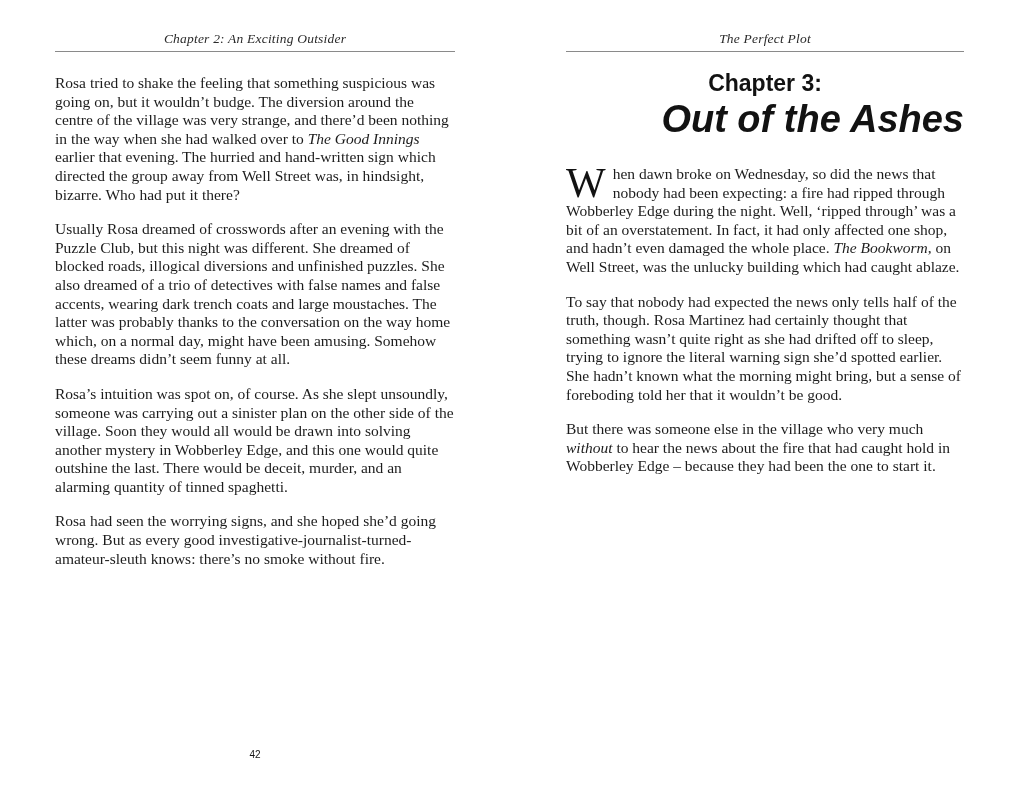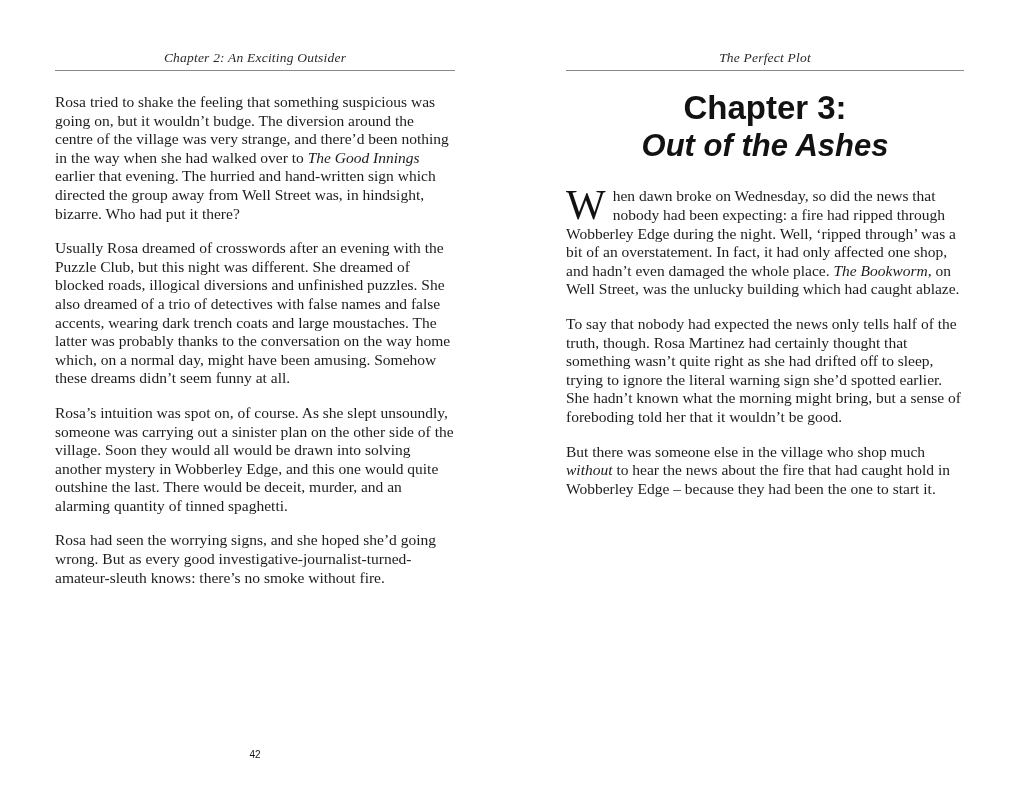--- a/index.html
+++ b/index.html
@@ -21,51 +21,51 @@
   }
   .page {
     position: absolute;
     top: 0;
     height: 798px;
   }
   .page.left  { left: 55px;  width: 400px; }
   .page.right { left: 566px; width: 398px; }
 
   .page-header {
-    padding-top: 48px;
+    padding-top: 29px;
     text-align: center;
   }
   .rh-text {
     font-style: italic;
     font-size: 13.5px;
     color: #2a2a2a;
     letter-spacing: 0.2px;
   }
   .rule {
     height: 1px;
     background: #8a8a8a;
     margin-top: 4px;
   }
 
   .chapter-label {
     font-family: "Liberation Sans", sans-serif;
     font-weight: 700;
-    font-size: 33px;
+    font-size: 23px;
     line-height: 1.1;
     text-align: center;
     color: #121212;
     margin: 19px 0 0 0;
   }
   .chapter-title {
     font-family: "Liberation Sans", sans-serif;
     font-weight: 700;
     font-style: italic;
-    font-size: 31px;
+    font-size: 38px;
     line-height: 1.1;
-    text-align: center;
+    text-align: right;
     color: #121212;
     margin: 3px 0 10px 0;
   }
 
   .body-text {
     margin-top: 22px;
     font-size: 15.5px;
     line-height: 18.6px;
     text-align: left;
   }
@@ -120,17 +120,17 @@
   <section class="page right">
     <header class="page-header">
       <span class="rh-text">The Perfect Plot</span>
       <div class="rule"></div>
     </header>
     <h2 class="chapter-label">Chapter 3:</h2>
     <h1 class="chapter-title">Out of the Ashes</h1>
     <div class="body-text">
         <p><span class="dropcap">W</span><span>hen dawn broke on Wednesday, so did the news that nobody had been expecting: a fire had ripped through Wobberley Edge during the night. Well, ‘ripped through’ was a bit of an overstatement. In fact, it had only affected one shop, and hadn’t even damaged the whole place. </span><span class="em">The Bookworm</span><span>, on Well Street, was the unlucky building which had caught ablaze.</span></p>
         <p><span>To say that nobody had expected the news only tells half of the truth, though. Rosa Martinez had certainly thought that something wasn’t quite right as she had drifted off to sleep, trying to ignore the literal warning sign she’d spotted earlier. She hadn’t known what the morning might bring, but a sense of foreboding told her that it wouldn’t be good.</span></p>
-        <p><span>But there was someone else in the village who shop much </span><span class="em">without</span><span> to hear the news about the fire that had caught hold in Wobberley Edge – because they had been the one to start it.</span></p>
+        <p><span>But there was someone else in the village who very much </span><span class="em">without</span><span> to hear the news about the fire that had caught hold in Wobberley Edge – because they had been the one to start it.</span></p>
       </div>
   </section>
 
 </div>
 
 </body></html>

